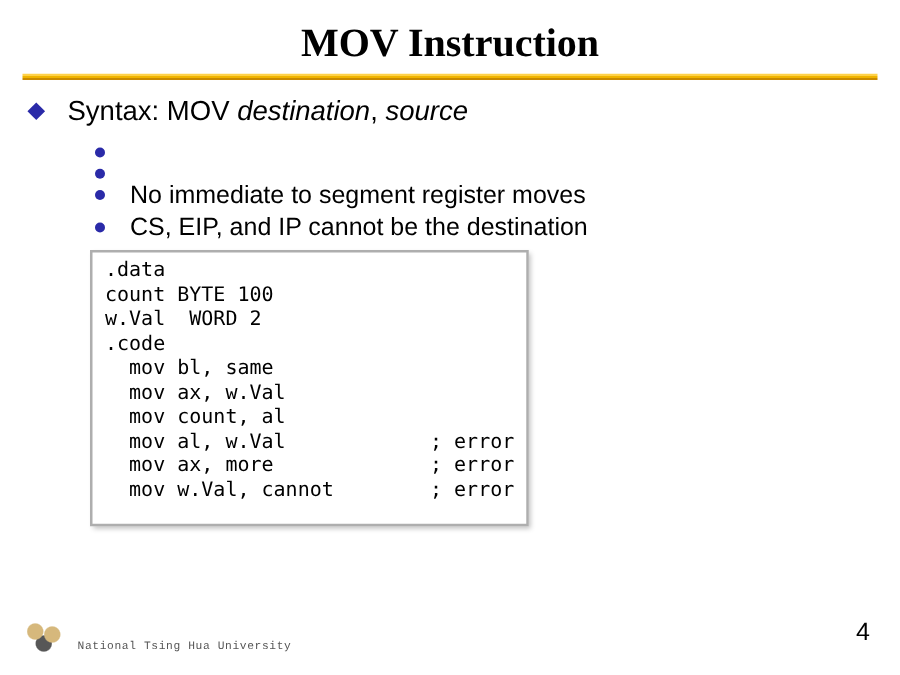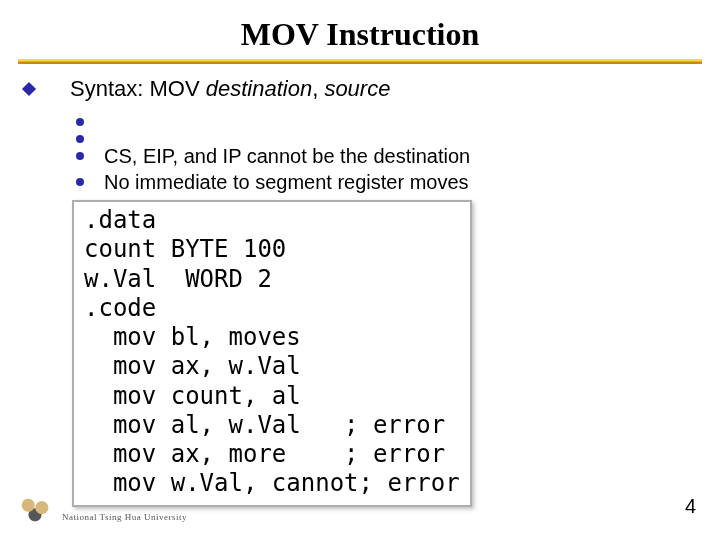--- a/index.html
+++ b/index.html
@@ -29,21 +29,20 @@
       #c98a00 66%, #c98a00 100%);
   }
   .body-area {
     padding: 0 38px 0 58px;
   }
   .main-line {
     display: flex;
     align-items: center;
     font-size: 22px;
     margin: 6px 0 8px -34px;
-    gap: 16px;
   }
   .diamond {
     width: 10px;
     height: 10px;
     background: #2a2aa8;
     transform: rotate(45deg);
     margin-right: 20px;
     flex: 0 0 auto;
   }
   .sub-list {
@@ -62,23 +61,23 @@
     border-radius: 50%;
     background: #2a2aa8;
     margin-top: 8px;
     margin-right: 20px;
     flex: 0 0 auto;
   }
   .code-box {
     margin: 4px 0 0 -4px;
     border: 2px solid rgba(120,120,120,0.6);
     box-shadow: 2px 2px 4px rgba(0,0,0,0.25);
-    padding: 4px 10px 6px 10px;
+    padding: 4px 10px 18px 10px;
     font-family: "Courier New", Courier, monospace;
-    font-size: 24px;
+    font-size: 16px;
     line-height: 1.22;
     background: #fff;
     display: inline-block;
   }
   .code-box pre {
     margin: 0;
     white-space: pre;
   }
   .code-box .row { display: flex; }
   .code-box .lhs { min-width: 260px; }
@@ -96,21 +95,21 @@
     background:
       radial-gradient(circle at 30% 30%, #c59b45 0 6px, transparent 7px),
       radial-gradient(circle at 70% 40%, #c59b45 0 6px, transparent 7px),
       radial-gradient(circle at 50% 70%, #111 0 6px, transparent 7px);
     opacity: .7;
   }
   .footer-text {
     font-size: 9px;
     letter-spacing: .5px;
     color: #555;
-    font-family: Liberation Serif, serif;
+    font-family: Liberation Mono, monospace;
   }
   .page-num {
     position: absolute;
     right: 24px;
     bottom: 22px;
     font-size: 20px;
     color: #000;
   }
   .italic { font-style: italic; }
 </style>
@@ -131,34 +130,34 @@
 
   <div class="sub-list">
     <div class="sub-item">
       <span class="dot"></span>
     </div>
     <div class="sub-item">
       <span class="dot"></span>
     </div>
     <div class="sub-item">
       <span class="dot"></span>
-      <span>CS, EIP, and IP cannot be the destination</span>
+      <span>No immediate to segment register moves</span>
     </div>
     <div class="sub-item">
       <span class="dot"></span>
-      <span>No immediate to segment register moves</span>
+      <span>CS, EIP, and IP cannot be the destination</span>
     </div>
 
     <div class="code-box">
       <pre><span>.data</span>
 <span>count BYTE 100</span>
 <span>w.Val  WORD 2</span>
 <span>.code</span></pre>
       <div class="row">
-          <pre class="lhs">  mov bl, moves</pre>
+          <pre class="lhs">  mov bl, same</pre>
           <pre></pre>
         </div>
       <div class="row">
           <pre class="lhs">  mov ax, w.Val</pre>
           <pre></pre>
         </div>
       <div class="row">
           <pre class="lhs">  mov count, al</pre>
           <pre></pre>
         </div>

